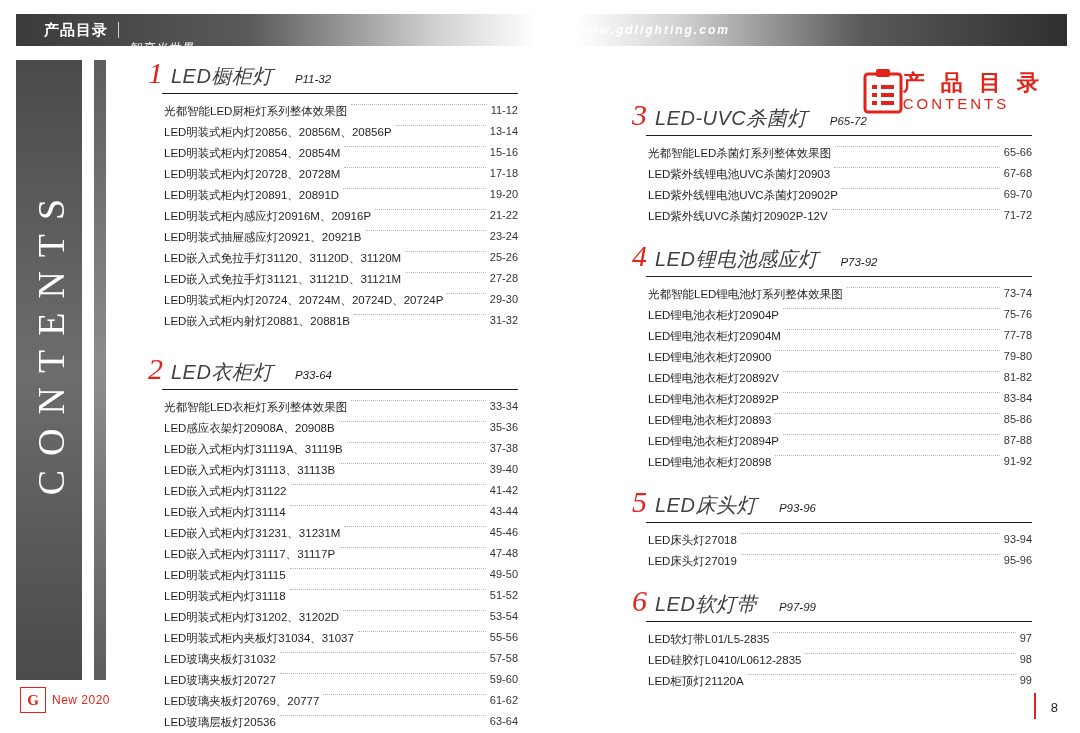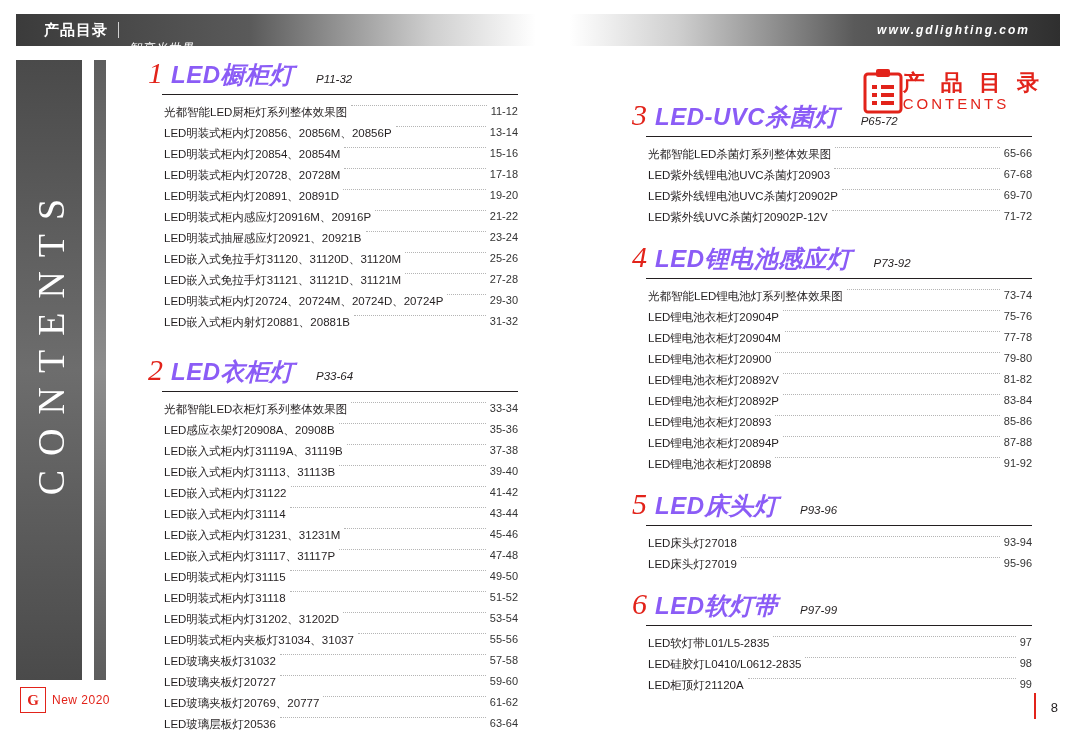--- a/index.html
+++ b/index.html
@@ -25,23 +25,23 @@
   .hdr-left .t1 {
     color:#ffffff; font-size:15px; font-weight:bold; letter-spacing:1px;
   }
   .hdr-left .divider {
     width:1px; height:16px; background:#ffffff; opacity:.75; margin:0 10px;
   }
   .hdr-left .t2 {
     color:#ffffff; font-size:12px; font-style:italic; letter-spacing:1px;margin-top:37px;
   }
   .hdr-right {
-    right:20px; width:490px;
+    right:13px; width:490px;
     background:linear-gradient(to right,#ffffff 0%, #cfcfcf 22%, #5a5a5a 58%, #2f2f2f 100%);
-    justify-content:flex-end; padding-right:30px;
+    padding-right:30px;
   }
   .hdr-right .url {
     color:#ffffff; font-size:12px; font-style:italic; letter-spacing:2px; font-weight:bold;
   }
   
   .vbar {
     position:absolute; left:16px; top:60px; width:66px; height:620px;
     background:linear-gradient(to bottom,#4a4a4a 0%,#6d6d6d 50%,#4a4a4a 100%);
   }
   .vbar-txt {
@@ -75,23 +75,23 @@
   .sec { margin-bottom:6px; }
   .sec-head {
     display:flex; align-items:baseline; gap:8px; position:relative;
     padding-bottom:4px; margin-bottom:10px;
   }
   .sec-num {
     color:#e2231a; font-size:30px; font-family:"Liberation Serif", serif;
     font-style:italic; line-height:1; font-weight:normal;
   }
   .sec-title {
-    font-size:24px; font-weight:bold; font-style:italic;
+    font-size:20px; font-weight:normal; font-style:italic;
     font-family:"Liberation Sans", sans-serif;
-    color:#8b5cf6; letter-spacing:.5px;
+    color:#404040; letter-spacing:.5px;
   }
   .sec-pages {
     font-size:11.5px; color:#231f20; font-style:italic; margin-left:14px;
   }
   .sec-rule {
     position:absolute; left:14px; right:0; bottom:0; height:1px;
     background:#231f20;
   }
   
   .entry {

